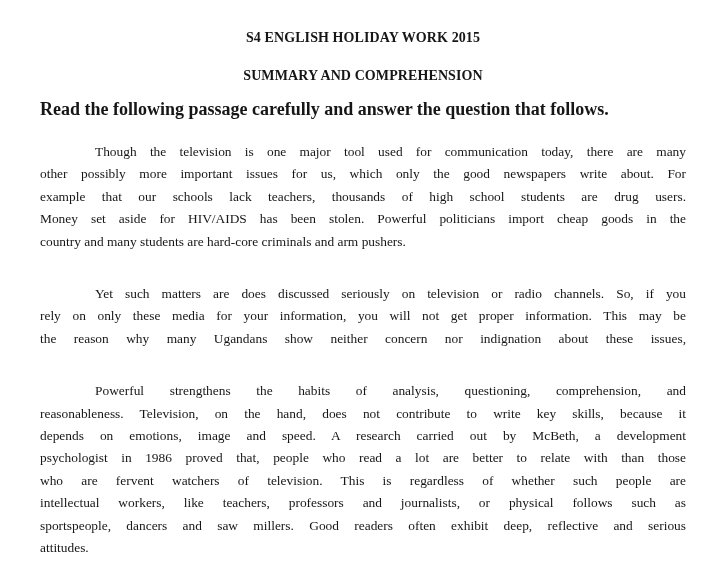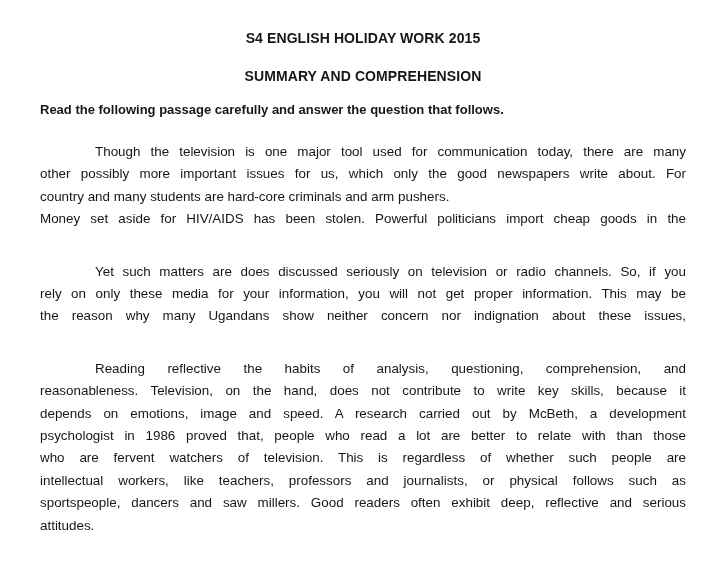--- a/index.html
+++ b/index.html
@@ -6,21 +6,21 @@
     margin: 0;
     padding: 0;
     background: #ffffff;
   }
   .page {
     width: 721px;
     height: 574px;
     box-sizing: border-box;
     padding: 0 35px 0 40px;
     background: #ffffff;
-    font-family: Liberation Sans, sans-serif;
+    font-family: Liberation Serif, serif;
     color: #161616;
     overflow: hidden;
   }
   .doc-title {
     margin: 30px 0 0 0;
     font-size: 14px;
     font-weight: bold;
     line-height: 16px;
     text-align: center;
     letter-spacing: 0.1px;
@@ -28,21 +28,21 @@
   .doc-subtitle {
     margin: 22px 0 17px 0;
     font-size: 14px;
     font-weight: bold;
     line-height: 16px;
     text-align: center;
     letter-spacing: 0.1px;
   }
   .instruction {
     margin: 18px 0 4px 0;
-    font-size: 13px;
+    font-size: 18px;
     font-weight: bold;
     line-height: 15px;
     text-align: left;
   }
   .passage {
     display: block;
   }
   .para {
     margin: 30px 0 0 0;
   }
@@ -67,30 +67,31 @@
 <body>
 
 <div class="page">
   <div class="doc-title">S4 ENGLISH HOLIDAY WORK 2015</div>
   <div class="doc-subtitle">SUMMARY AND COMPREHENSION</div>
   <div class="instruction">Read the following passage carefully and answer the question that follows.</div>
   <div class="passage">
       <div class="para first-para">
         <div class="line indent">Though the television is one major tool used for communication today, there are many</div>
         <div class="line">other possibly more important issues for us, which only the good newspapers write about. For</div>
+        <div class="line">example that our schools lack teachers, thousands of high school students are drug users.</div>
+        <div class="line">Money set aside for HIV/AIDS has been stolen. Powerful politicians import cheap goods in the</div>
         <div class="line last">country and many students are hard-core criminals and arm pushers.</div>
-        <div class="line">Money set aside for HIV/AIDS has been stolen. Powerful politicians import cheap goods in the</div>
       </div>
       <div class="para">
         <div class="line indent">Yet such matters are does discussed seriously on television or radio channels. So, if you</div>
         <div class="line">rely on only these media for your information, you will not get proper information. This may be</div>
         <div class="line">the reason why many Ugandans show neither concern nor indignation about these issues,</div>
       </div>
       <div class="para">
-        <div class="line indent">Reading reflective the habits of analysis, questioning, comprehension, and</div>
+        <div class="line indent">Powerful strengthens the habits of analysis, questioning, comprehension, and</div>
         <div class="line">reasonableness. Television, on the hand, does not contribute to write key skills, because it</div>
         <div class="line">depends on emotions, image and speed. A research carried out by McBeth, a development</div>
         <div class="line">psychologist in 1986 proved that, people who read a lot are better to relate with than those</div>
         <div class="line">who are fervent watchers of television. This is regardless of whether such people are</div>
         <div class="line">intellectual workers, like teachers, professors and journalists, or physical follows such as</div>
         <div class="line">sportspeople, dancers and saw millers. Good readers often exhibit deep, reflective and serious</div>
         <div class="line last">attitudes.</div>
       </div>
     </div>
 </div>

